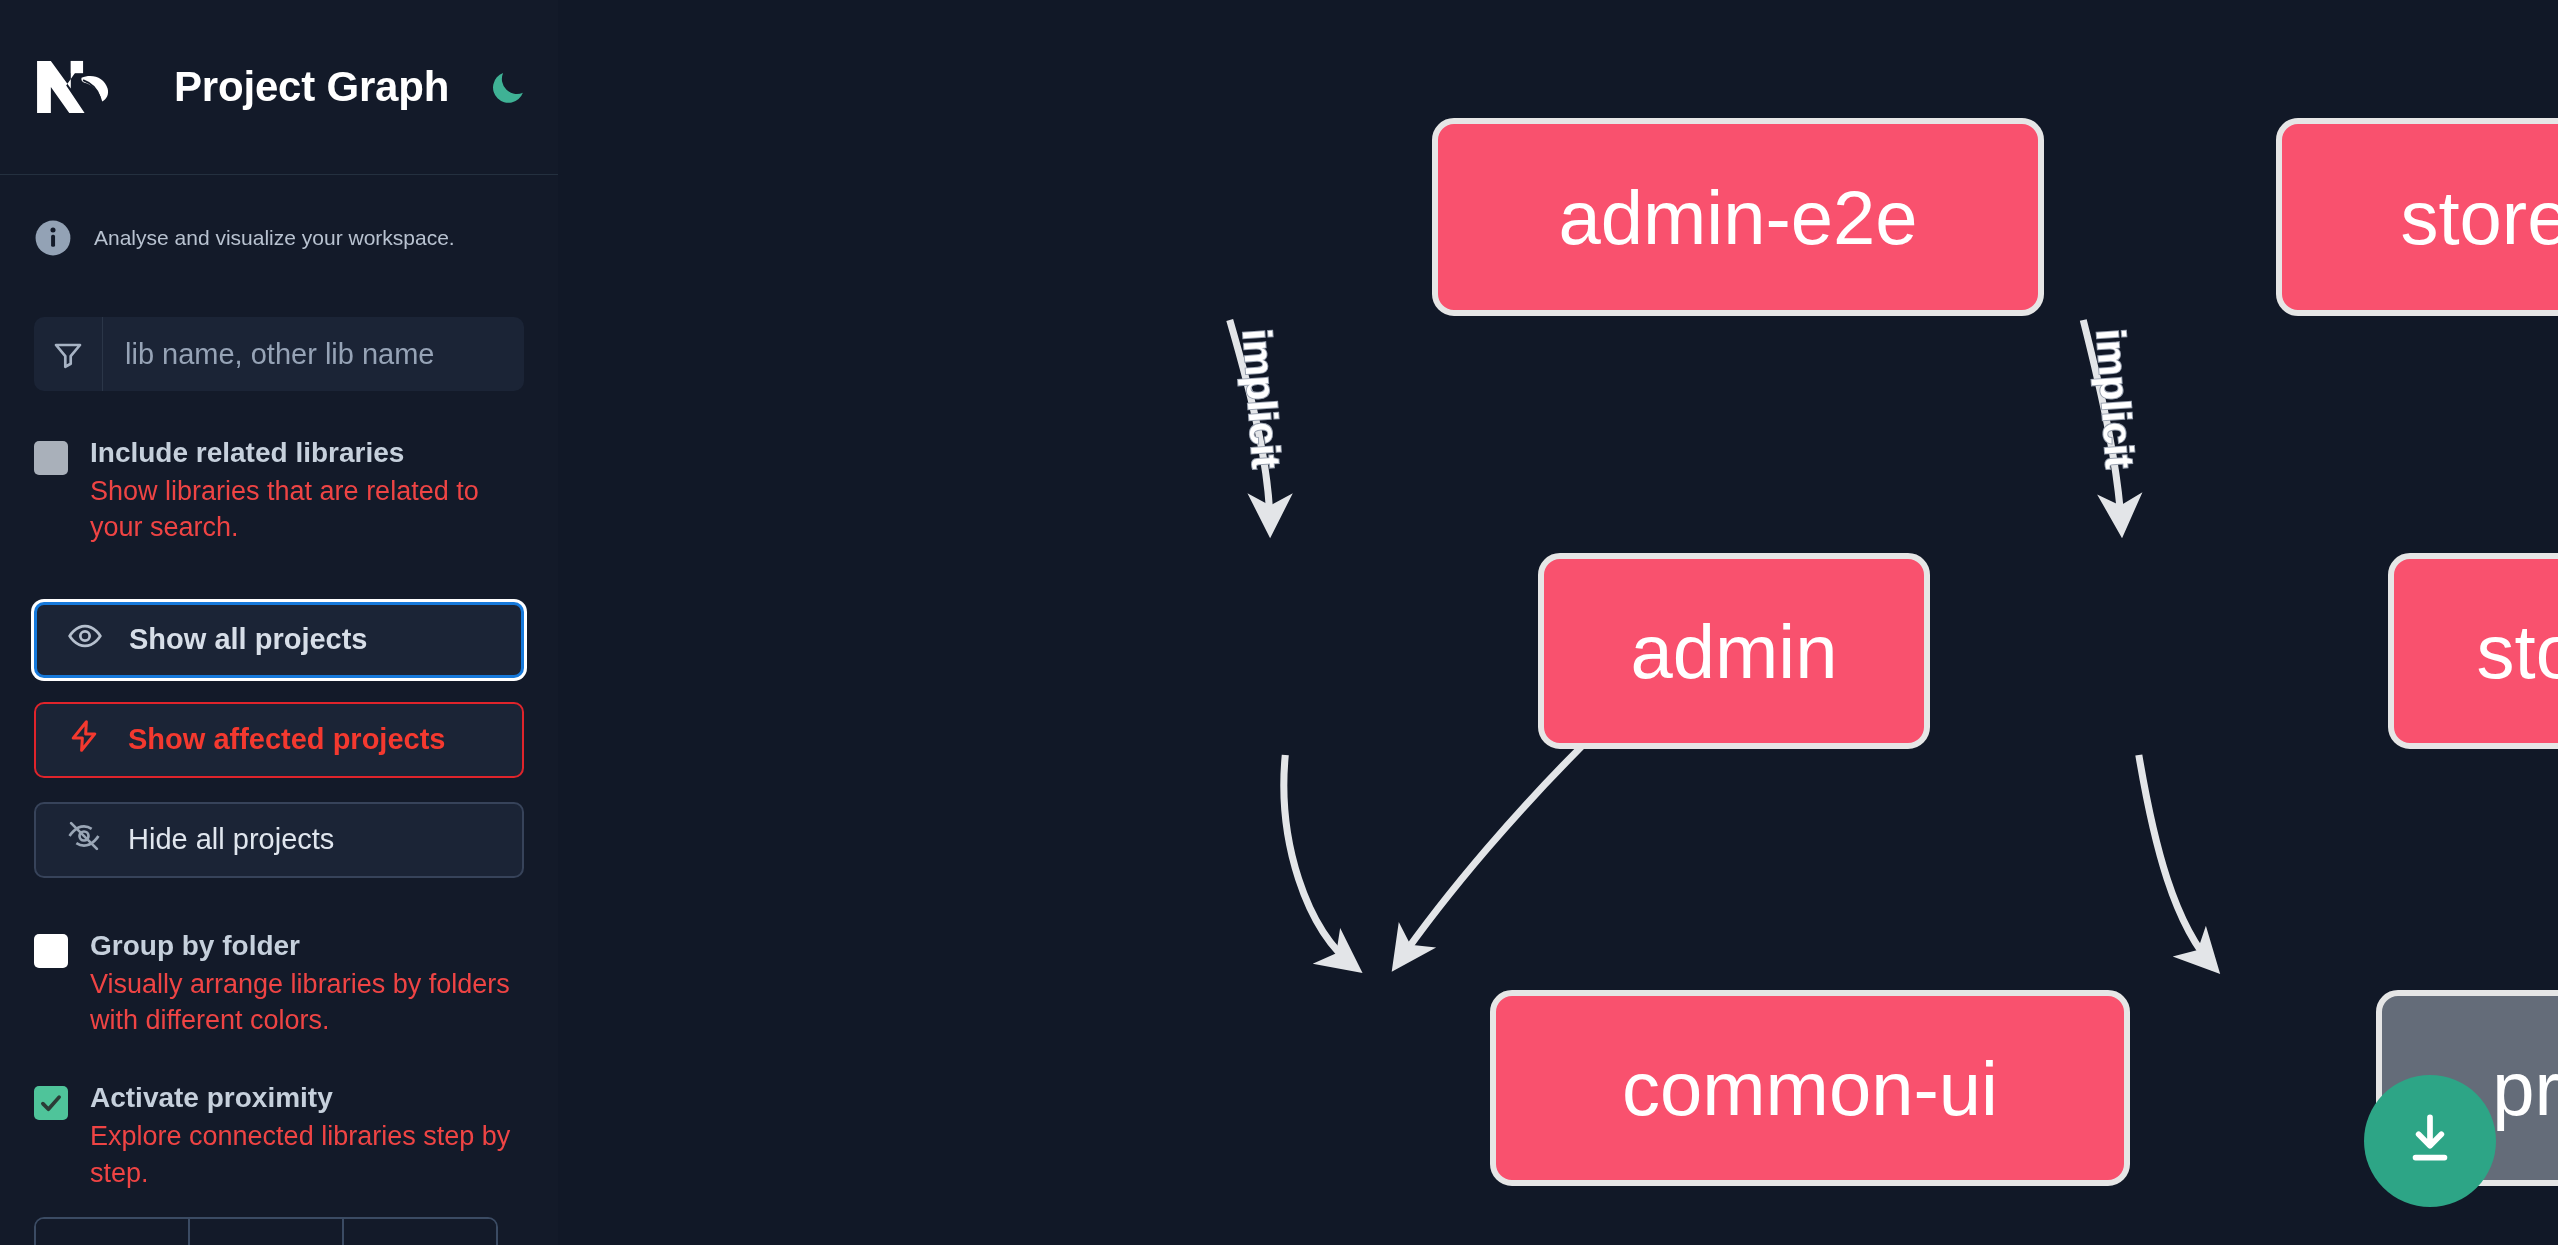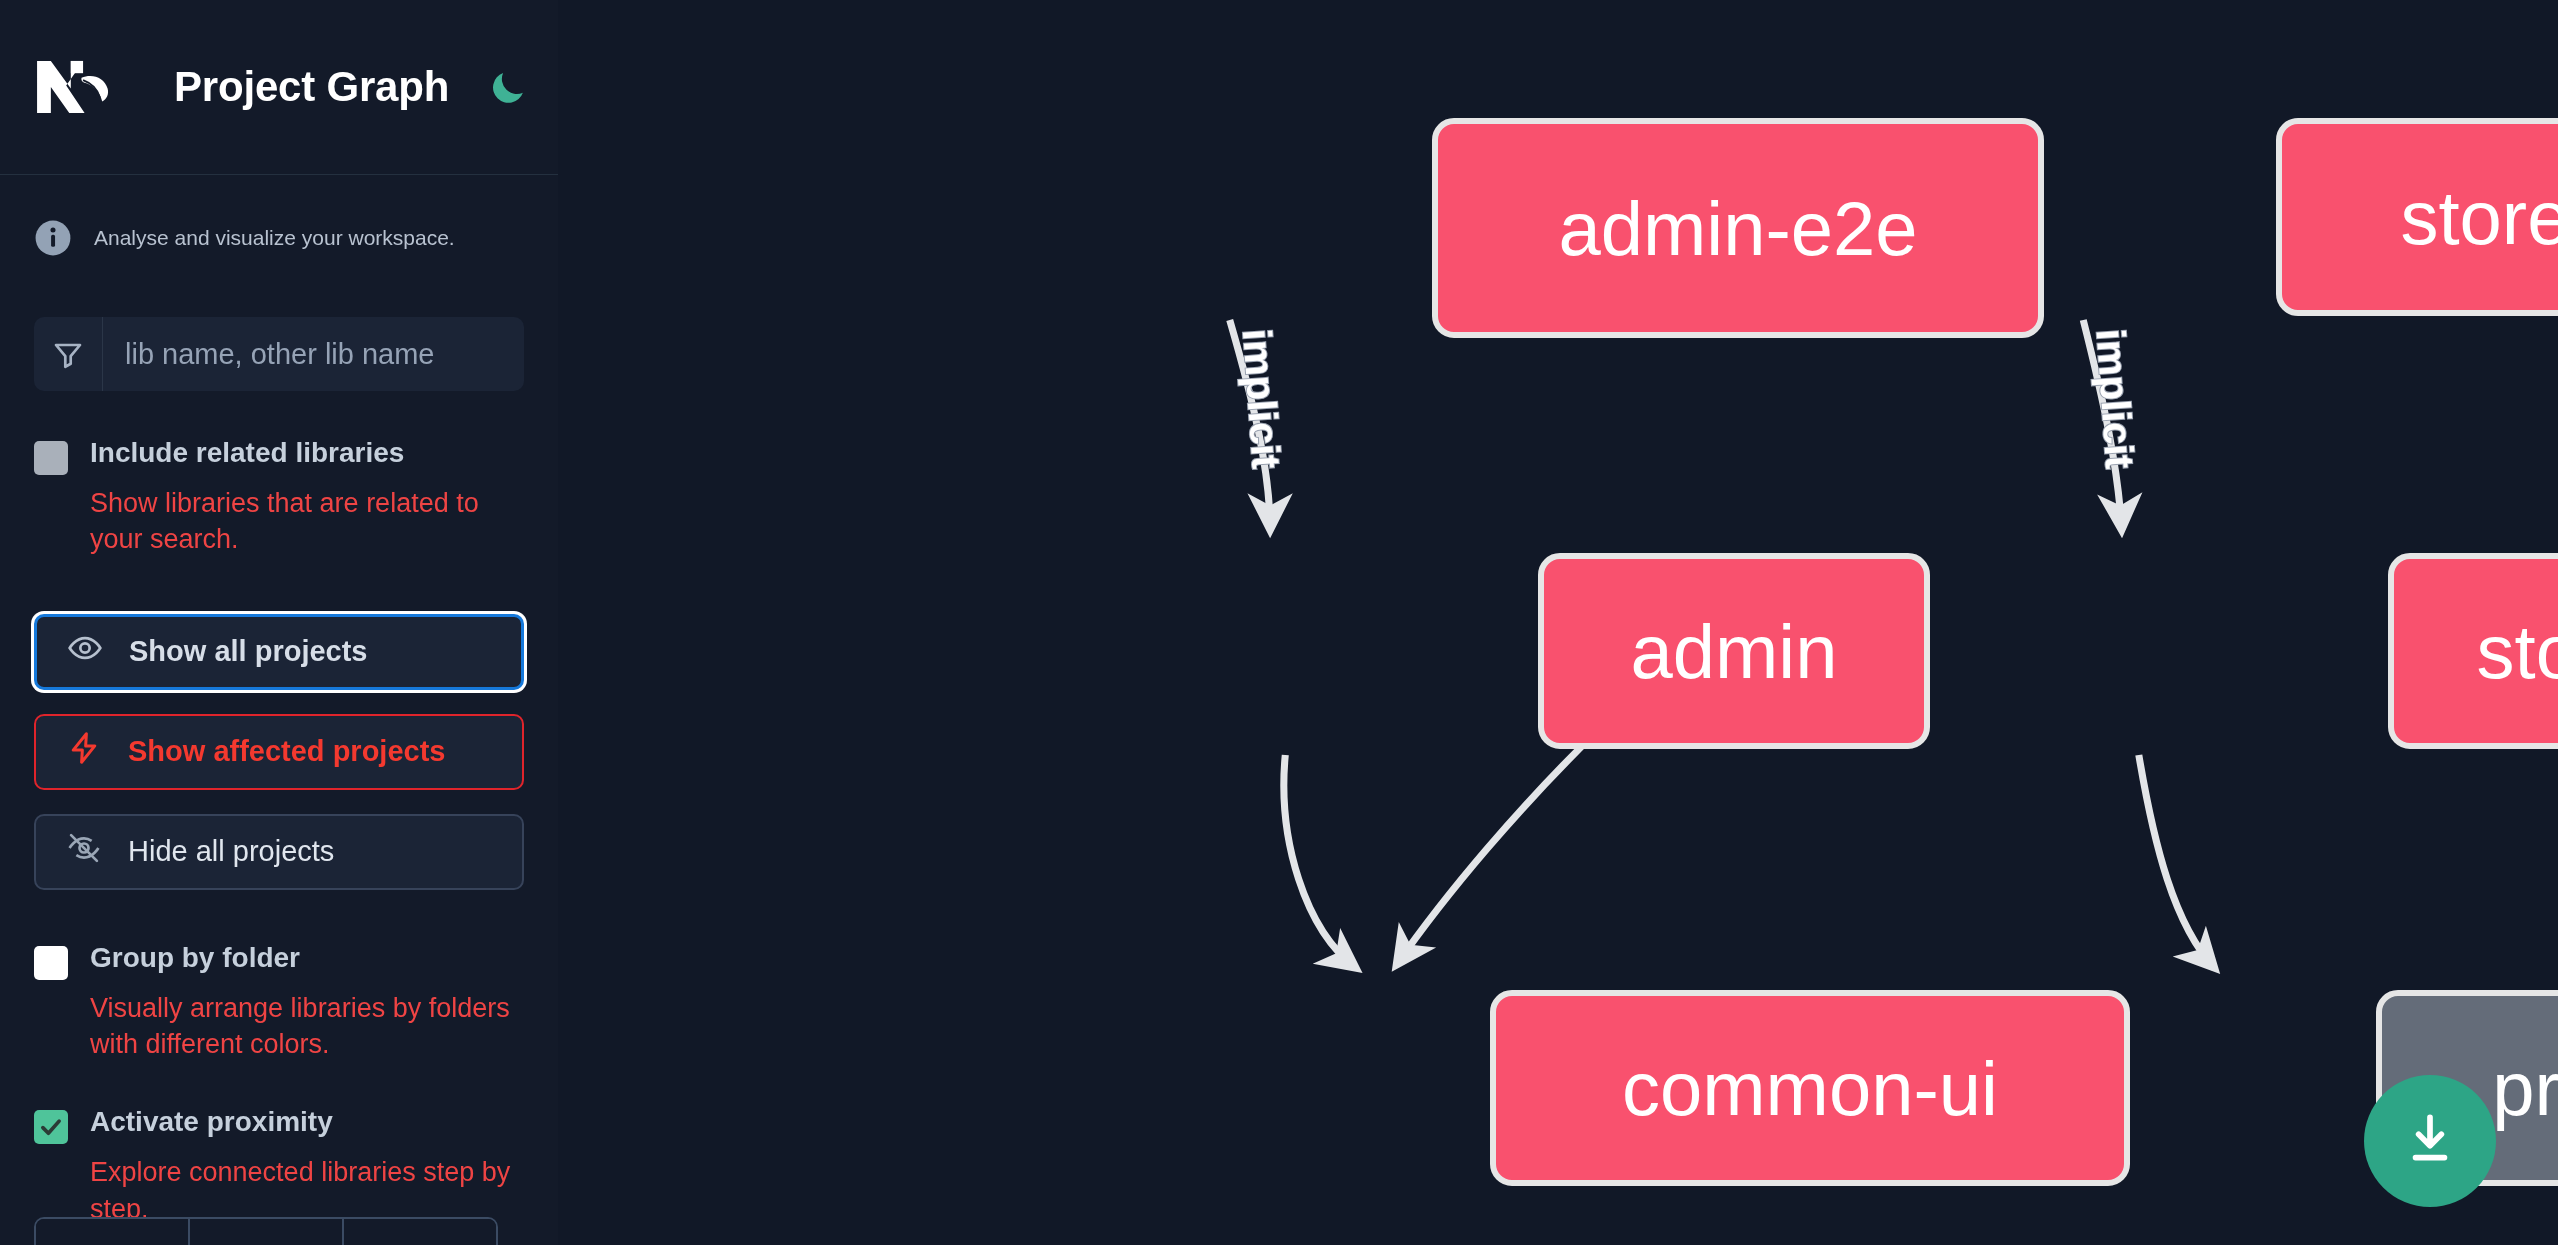--- a/index.html
+++ b/index.html
@@ -79,21 +79,21 @@
   .cb {
     width: 34px; height: 34px; flex: 0 0 34px;
     margin-top: 6px;
     border-radius: 5px;
     display: flex; align-items: center; justify-content: center;
     cursor: pointer;
   }
   .cb.grey  { background: #A9B0BA; }
   .cb.white { background: #FFFFFF; }
   .cb.green { background: #4FC49A; }
-  .cb-texts { display: flex; flex-direction: column; gap: 12px; }
+  .cb-texts { display: flex; flex-direction: column; }
   .cb-title { color: #C6D0DC; font-size: 28px; font-weight: 700; line-height: 1.28; }
   .cb-desc  { color: #ef4444; font-size: 27px; line-height: 1.35; max-width: 430px; margin-top: 2px; }
 
   .btn-group { margin: 56px 34px 0 34px; display: flex; flex-direction: column; gap: 24px; text-align: center; }
   .btn {
     height: 76px;
     border-radius: 10px;
     display: flex; align-items: center;
     gap: 26px;
     padding: 0 30px;
@@ -300,21 +300,21 @@
         <path d="M720 755 C 712 840, 740 930, 790 968"></path>
         <path d="M1248 566 C 1120 620, 930 820, 830 965"></path>
         <path d="M1565 755 C 1580 845, 1600 925, 1640 968"></path>
       </g>
       <g font-family="Liberation Sans, sans-serif" font-size="40" font-weight="700" fill="#FFFFFF" stroke="#9AA2B0" stroke-width="2" paint-order="stroke fill">
         <text transform="translate(678,330) rotate(86)">implicit</text>
         <text transform="translate(1523,330) rotate(86)">implicit</text>
       </g>
     </svg>
 
-    <div class="node pink" style="left:874px; top:118px; width:612px; height:220px;">
+    <div class="node pink" style="left:874px; top:118px; width:612px; height:198px;">
       <span>admin-e2e</span>
     </div>
     <div class="node pink" style="left:1718px; top:118px; width:570px; height:198px;">
       <span>store-e2e</span>
     </div>
     <div class="node pink" style="left:980px; top:553px; width:392px; height:196px;">
       <span>admin</span>
     </div>
     <div class="node pink" style="left:1830px; top:553px; width:346px; height:196px;">
       <span>store</span>

